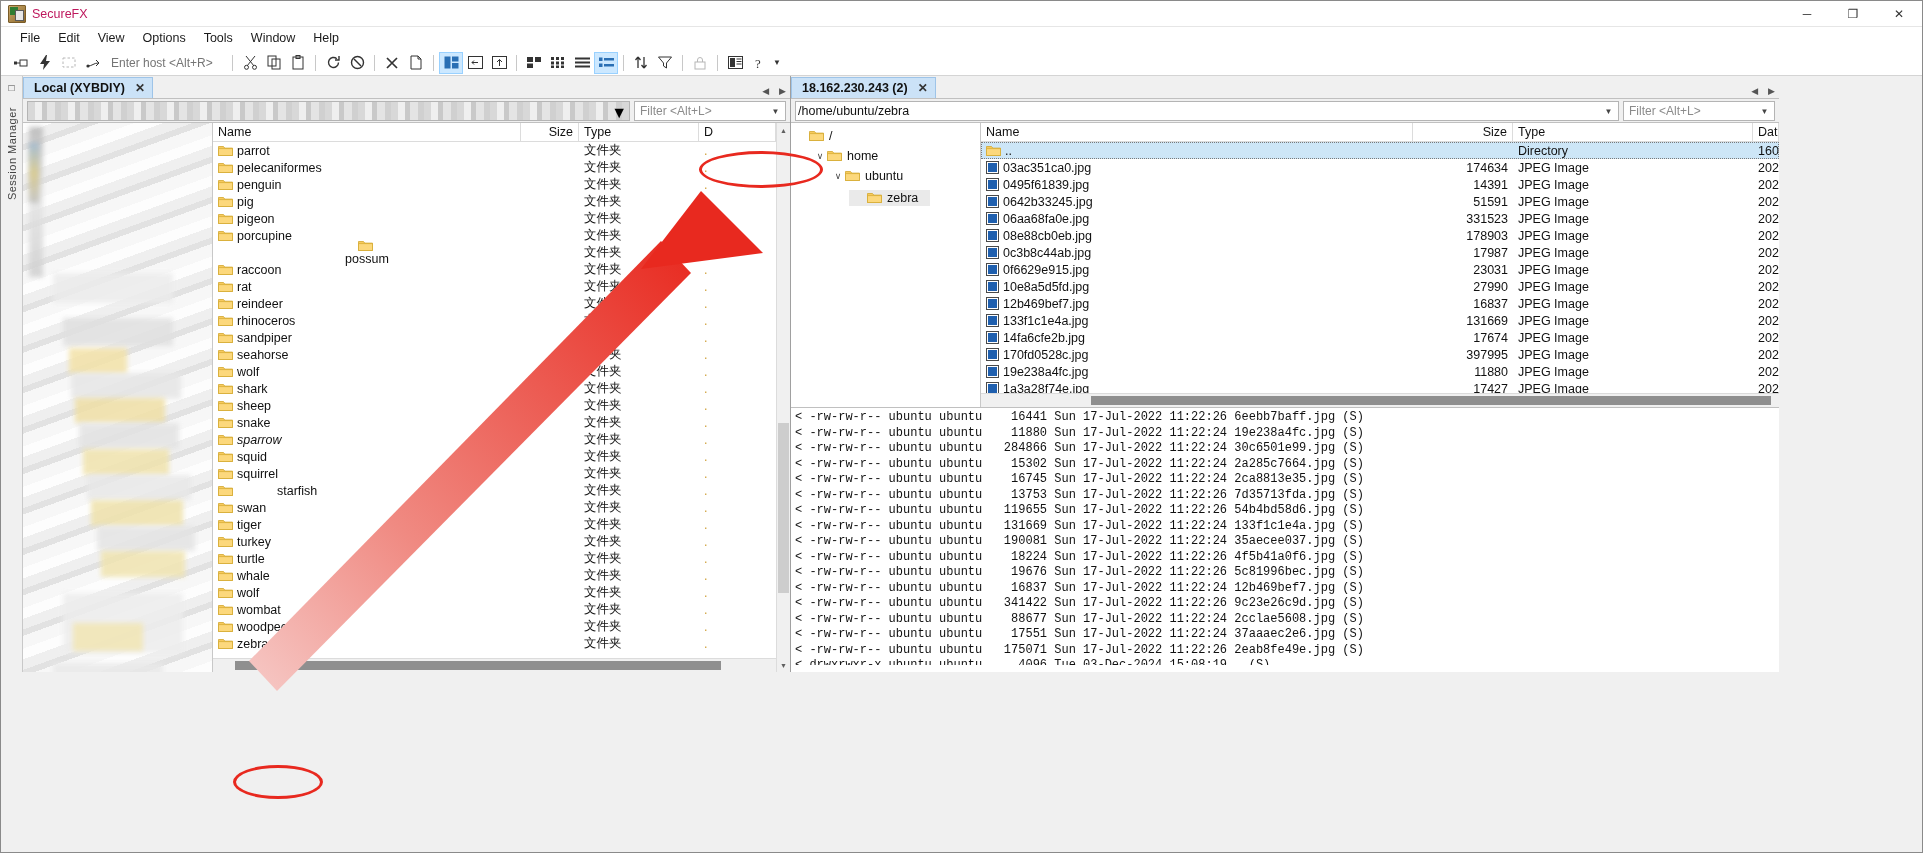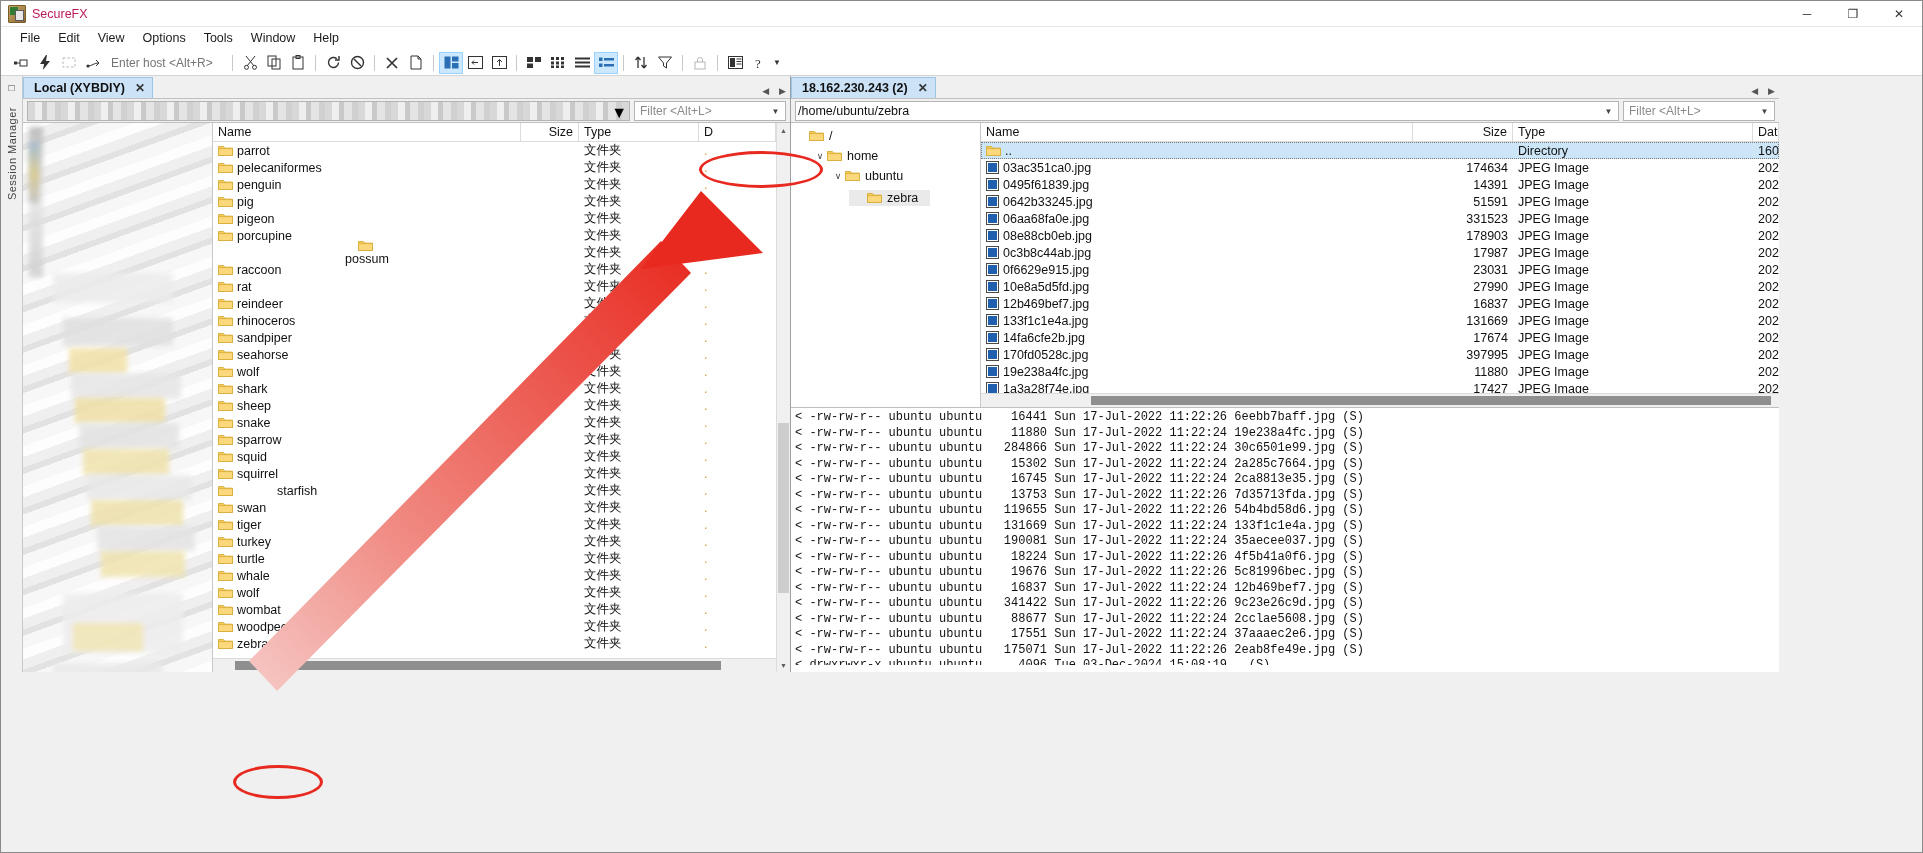--- a/index.html
+++ b/index.html
@@ -888,21 +888,21 @@
                       <path d="M0.5 1.5h5l1.3 1.6H14.5v7.4H0.5z" fill="#f7ca5e" stroke="#d3a72e" stroke-width="0.8"></path>
                       <path d="M0.5 3.6h14v6.9H0.5z" fill="#fcd87c" stroke="#d3a72e" stroke-width="0.7"></path>
                     </svg></span>
                   <span>snake</span>
                 </div>
                 <div class="lc num" style="width:58px;"></div>
                 <div class="lc" style="width:120px;">文件夹</div>
                 <div class="lc" style="flex:1;color:#cfa13a;">.</div>
               </div>
               <div class="lrow">
-                <div class="lc" style="width:308px;">
+                <div class="lc" style="width:308px;font-style:italic;">
                   <span class="dir-ico"><svg width="15" height="12" viewBox="0 0 15 12">
                       <path d="M0.5 1.5h5l1.3 1.6H14.5v7.4H0.5z" fill="#f7ca5e" stroke="#d3a72e" stroke-width="0.8"></path>
                       <path d="M0.5 3.6h14v6.9H0.5z" fill="#fcd87c" stroke="#d3a72e" stroke-width="0.7"></path>
                     </svg></span>
                   <span>sparrow</span>
                 </div>
                 <div class="lc num" style="width:58px;"></div>
                 <div class="lc" style="width:120px;">文件夹</div>
                 <div class="lc" style="flex:1;color:#cfa13a;">.</div>
               </div>

